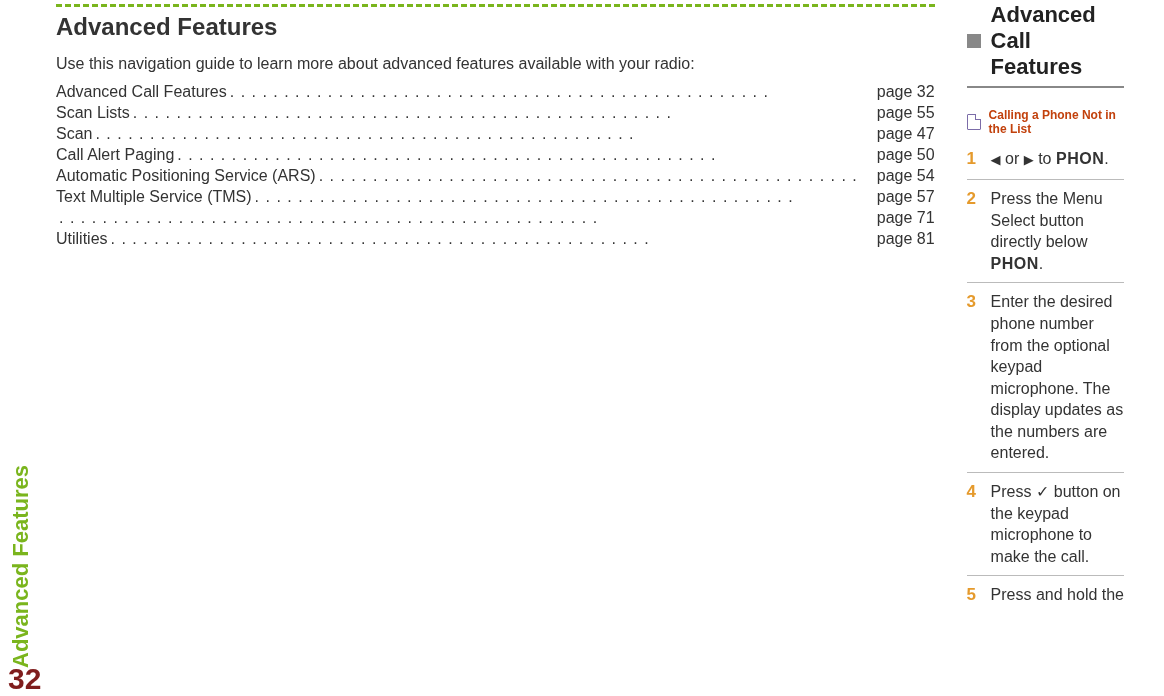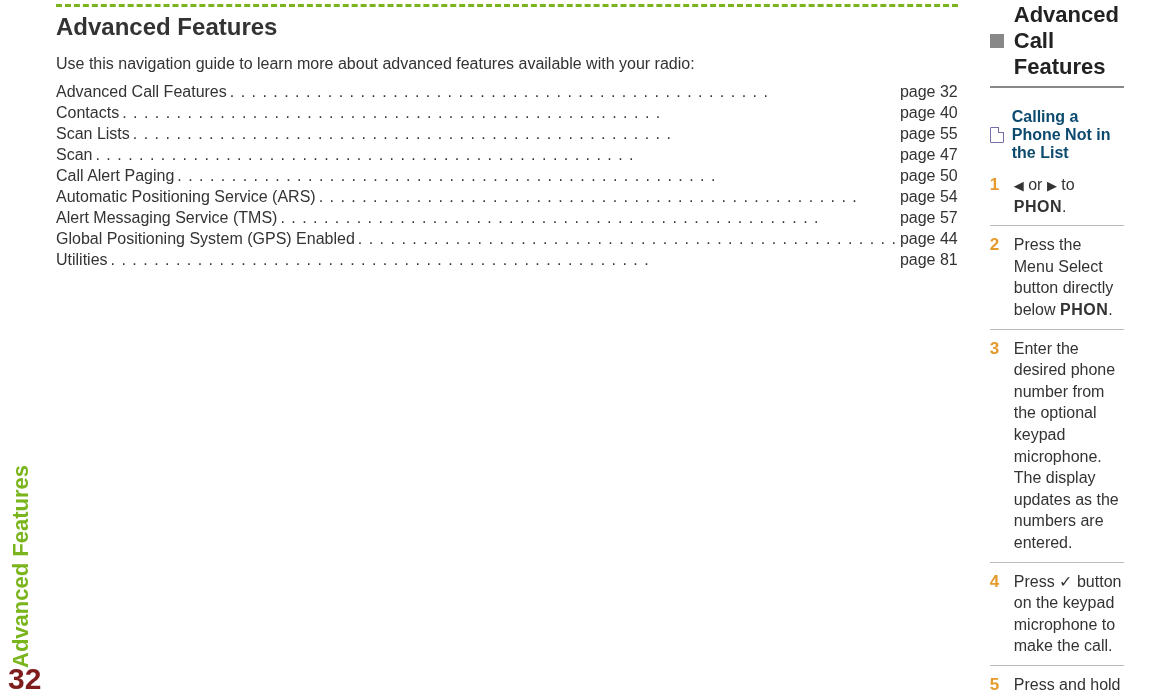--- a/index.html
+++ b/index.html
@@ -66,21 +66,21 @@
     .toc-label { flex: 0 0 auto; }
     .toc-dots {
       flex: 1 1 auto;
       overflow: hidden;
       margin: 0 3px;
     }
     .toc-dots::after {
       content: ". . . . . . . . . . . . . . . . . . . . . . . . . . . . . . . . . . . . . . . . . . . . . . . . . .";
       letter-spacing: 1px;
     }
-    .toc-page { flex: 0 0 auto; }
+    .toc-page { flex: 0 0 auto; margin-left: 16px; }
     .section-bar {
       display: flex;
       align-items: center;
       border-bottom: 2px solid #888;
       padding-bottom: 6px;
       margin-bottom: 20px;
       margin-top: 2px;
     }
     .section-square {
       width: 14px;
@@ -113,23 +113,23 @@
       position: absolute;
       right: -1px;
       top: -1px;
       width: 5px;
       height: 5px;
       background: #fff;
       border-left: 1.5px solid #7b6ca8;
       border-bottom: 1.5px solid #7b6ca8;
     }
     .sub-title {
-      font-size: 16px;
-      font-weight: bold;
-      color: #0c4a6e;
+      font-size: 12px;
+      font-weight: bold;
+      color: #c2410c;
     }
     .steps { font-size: 16px; }
     .step {
       display: flex;
       padding: 8px 0;
       border-bottom: 1px solid #bbb;
       line-height: 1.35;
     }
     .step:last-child { border-bottom: none; }
     .step-num {
@@ -156,53 +156,47 @@
     <div class="dashed-border"></div>
     <div class="h1-title">Advanced Features</div>
     <div class="intro">Use this navigation guide to learn more about advanced features available with your radio:</div>
     <div class="toc">
       <div class="toc-row">
           <span class="toc-label">Advanced Call Features</span>
           <span class="toc-dots"></span>
           <span class="toc-page">page 32</span>
         </div>
       <div class="toc-row">
-          <span class="toc-label">Contacts</span>
-          <span class="toc-dots"></span>
-          <span class="toc-page">page 40</span>
-        </div>
-      <div class="toc-row">
           <span class="toc-label">Scan Lists</span>
           <span class="toc-dots"></span>
           <span class="toc-page">page 55</span>
         </div>
       <div class="toc-row">
           <span class="toc-label">Scan</span>
           <span class="toc-dots"></span>
           <span class="toc-page">page 47</span>
         </div>
       <div class="toc-row">
           <span class="toc-label">Call Alert Paging</span>
           <span class="toc-dots"></span>
           <span class="toc-page">page 50</span>
         </div>
       <div class="toc-row">
           <span class="toc-label">Automatic Positioning Service (ARS)</span>
           <span class="toc-dots"></span>
           <span class="toc-page">page 54</span>
         </div>
       <div class="toc-row">
-          <span class="toc-label">Alert Messaging Service (TMS)</span>
+          <span class="toc-label">Text Multiple Service (TMS)</span>
           <span class="toc-dots"></span>
           <span class="toc-page">page 57</span>
         </div>
       <div class="toc-row">
-          <span class="toc-label">Global Positioning System (GPS) Enabled</span>
-          <span class="toc-dots"></span>
-          <span class="toc-page">page 44</span>
+          <span class="toc-dots"></span>
+          <span class="toc-page">page 71</span>
         </div>
       <div class="toc-row">
           <span class="toc-label">Utilities</span>
           <span class="toc-dots"></span>
           <span class="toc-page">page 81</span>
         </div>
     </div>
   </div>
 
   <div class="col col-right">

